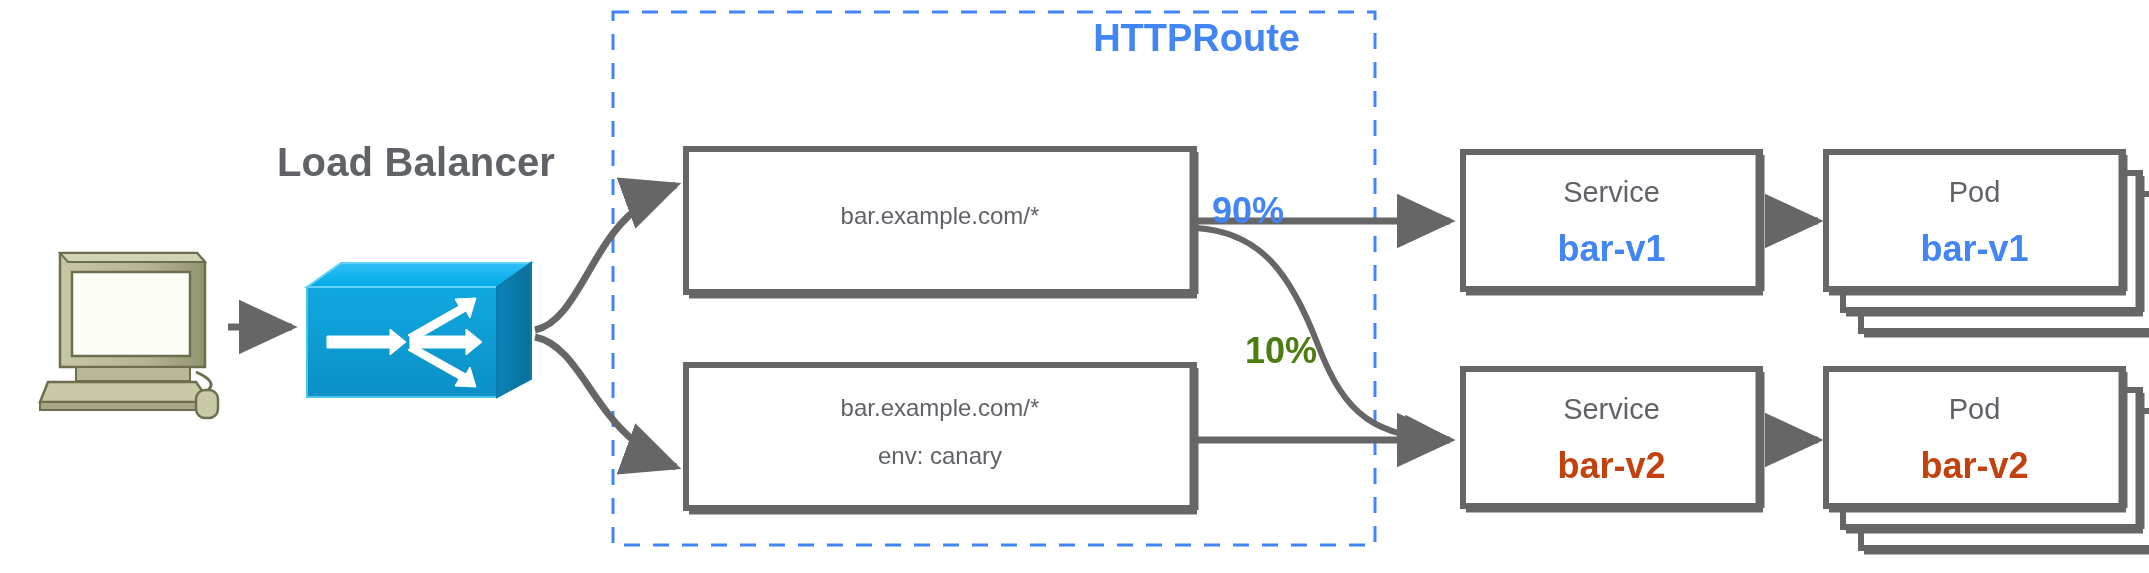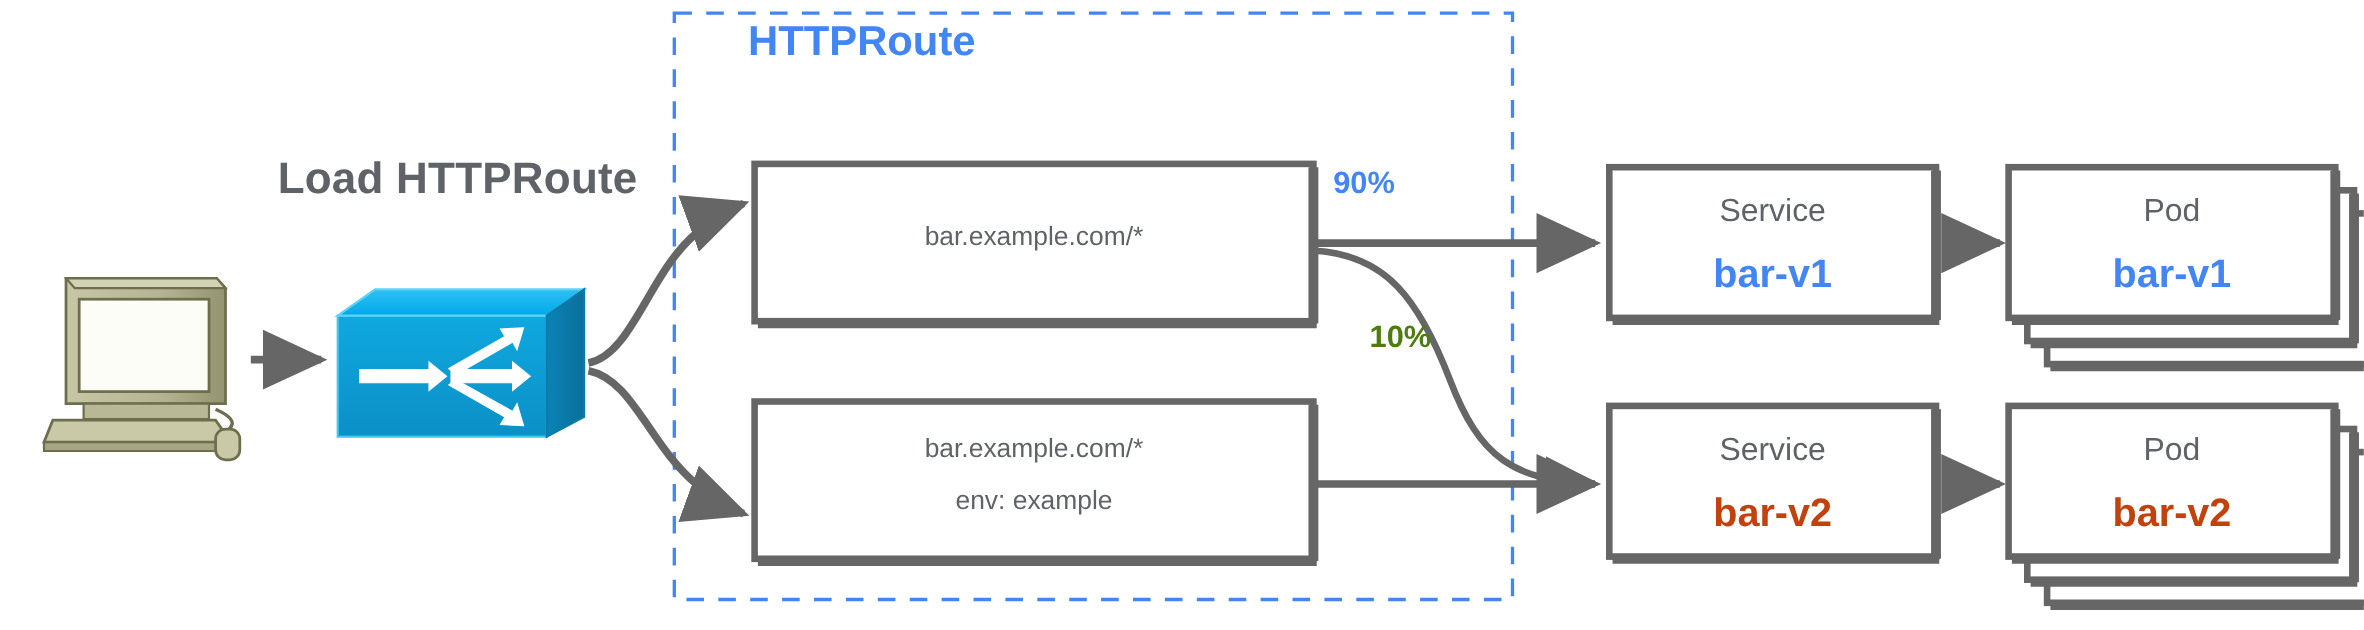--- a/index.html
+++ b/index.html
@@ -5,26 +5,26 @@
   html,body{margin:0;padding:0;background:#fff;}
   #stage{position:relative;width:2149px;height:573px;background:#ffffff;
          font-family:"Liberation Sans",sans-serif;overflow:hidden;}
   #stage svg.layer{position:absolute;left:0;top:0;width:2149px;height:573px;pointer-events:none;}
 
   .lbl{position:absolute;white-space:nowrap;}
 
   .lb-title{left:246px;top:140px;width:340px;text-align:center;
             font-size:40px;font-weight:700;color:#5f6368;letter-spacing:.2px;}
 
-  .route-title{left:680px;top:16px;width:620px;text-align:left;
+  .route-title{left:680px;top:16px;width:620px;text-align:right;
                font-size:38px;font-weight:700;color:#4285f4;line-height:1.18;}
 
   .boxlabel{position:absolute;text-align:center;}
 
-  .pct{position:absolute;font-size:28px;font-weight:700;white-space:nowrap;}
+  .pct{position:absolute;font-size:36px;font-weight:700;white-space:nowrap;margin-top:40px;}
   .pct-90{left:1212px;top:150px;color:#4285f4;}
   .pct-10{left:1245px;top:290px;color:#4d7c0f;}
   .t-main{font-size:29px;color:#5f6368;font-weight:400;}
   .t-sub{font-size:36px;font-weight:700;}
   .blue{color:#4285f4;}
   .green{color:#c2410c;}
   .gray{color:#5f6368;}
   .route-txt{font-size:24px;color:#5f6368;line-height:1.35;font-weight:400;}
 </style>
 </head>
@@ -146,30 +146,30 @@
       <rect x="1843" y="390" width="297" height="137" fill="#ffffff" stroke="#666666" stroke-width="6"></rect>
       <line x1="1846" y1="529" x2="2143" y2="529" stroke="#666666" stroke-width="9"></line>
       <line x1="2140" y1="393" x2="2140" y2="529" stroke="#666666" stroke-width="9"></line>
 
       <rect x="1826" y="369" width="297" height="137" fill="#ffffff" stroke="#666666" stroke-width="6"></rect>
       <line x1="1829" y1="508" x2="2126" y2="508" stroke="#666666" stroke-width="9"></line>
       <line x1="2123" y1="372" x2="2123" y2="508" stroke="#666666" stroke-width="9"></line>
     </g>
   </svg>
 
-  <div class="lbl lb-title">Load HTTPRoute</div>
+  <div class="lbl lb-title">Load Balancer</div>
 
   <div class="lbl route-title">
     <div>HTTPRoute</div>
   </div>
 
   <div class="boxlabel route-txt" style="left:686px;top:200px;width:508px;">bar.example.com/*</div>
 
   <div class="boxlabel route-txt" style="left:686px;top:392px;width:508px;">bar.example.com/*</div>
-  <div class="boxlabel route-txt" style="left:686px;top:440px;width:508px;">env: example</div>
+  <div class="boxlabel route-txt" style="left:686px;top:440px;width:508px;">env: canary</div>
 
   <div class="pct pct-90">90%</div>
   <div class="pct pct-10">10%</div>
 
   <div class="boxlabel t-main gray" style="left:1463px;top:176px;width:297px;">Service</div>
   <div class="boxlabel t-sub blue" style="left:1463px;top:228px;width:297px;">bar-v1</div>
 
   <div class="boxlabel t-main gray" style="left:1463px;top:393px;width:297px;">Service</div>
   <div class="boxlabel t-sub green" style="left:1463px;top:445px;width:297px;">bar-v2</div>
 

